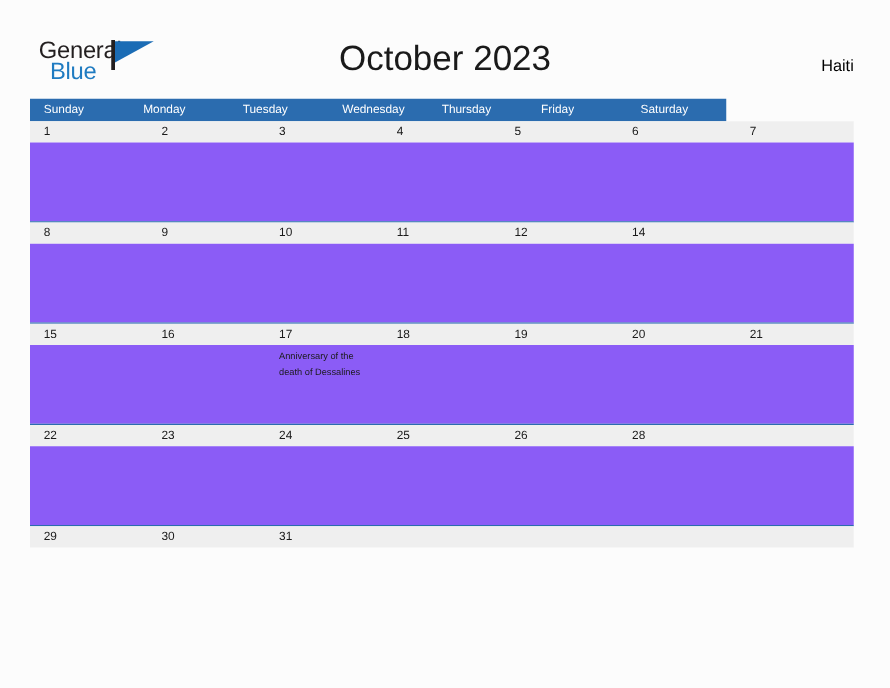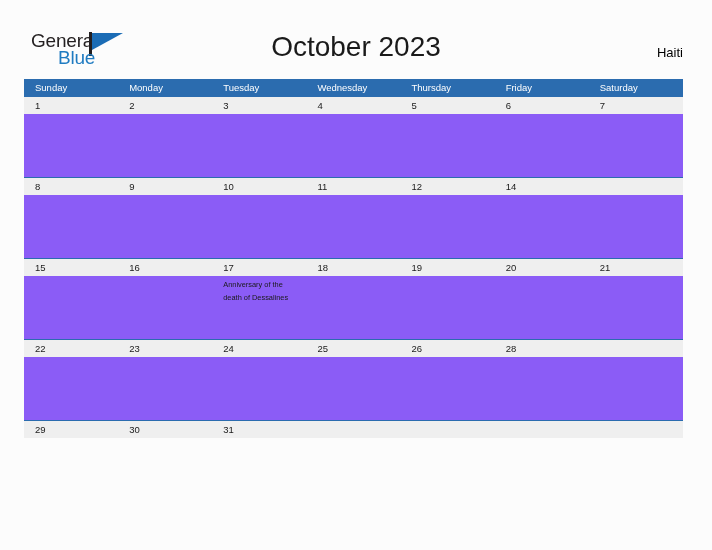--- a/index.html
+++ b/index.html
@@ -39,21 +39,21 @@
     left: 0;
     top: 0;
     font-size: 19px;
     letter-spacing: -0.2px;
     color: #231F20;
     line-height: 20px;
     white-space: nowrap;
   }
   .logo-blue {
     position: absolute;
-    left: 27px;
+    left: 9px;
     top: 17px;
     font-size: 19px;
     letter-spacing: -0.2px;
     color: #1F7BC1;
     line-height: 20px;
     white-space: nowrap;
   }
   .logo-flag {
     position: absolute;
     left: 58px;
@@ -102,21 +102,21 @@
 
   
   .calendar {
     position: absolute;
     left: 24px;
     top: 79px;
     width: 659px;
   }
   .weekday-row {
     display: flex;
-    width: 659px;
+    width: 557px;
     height: 18px;
     background: #2B6CAF;
   }
   .weekday-cell {
     width: 94.14px;
     height: 18px;
     box-sizing: border-box;
     padding-left: 11px;
     color: #FFFFFF;
     font-size: 9.5px;

